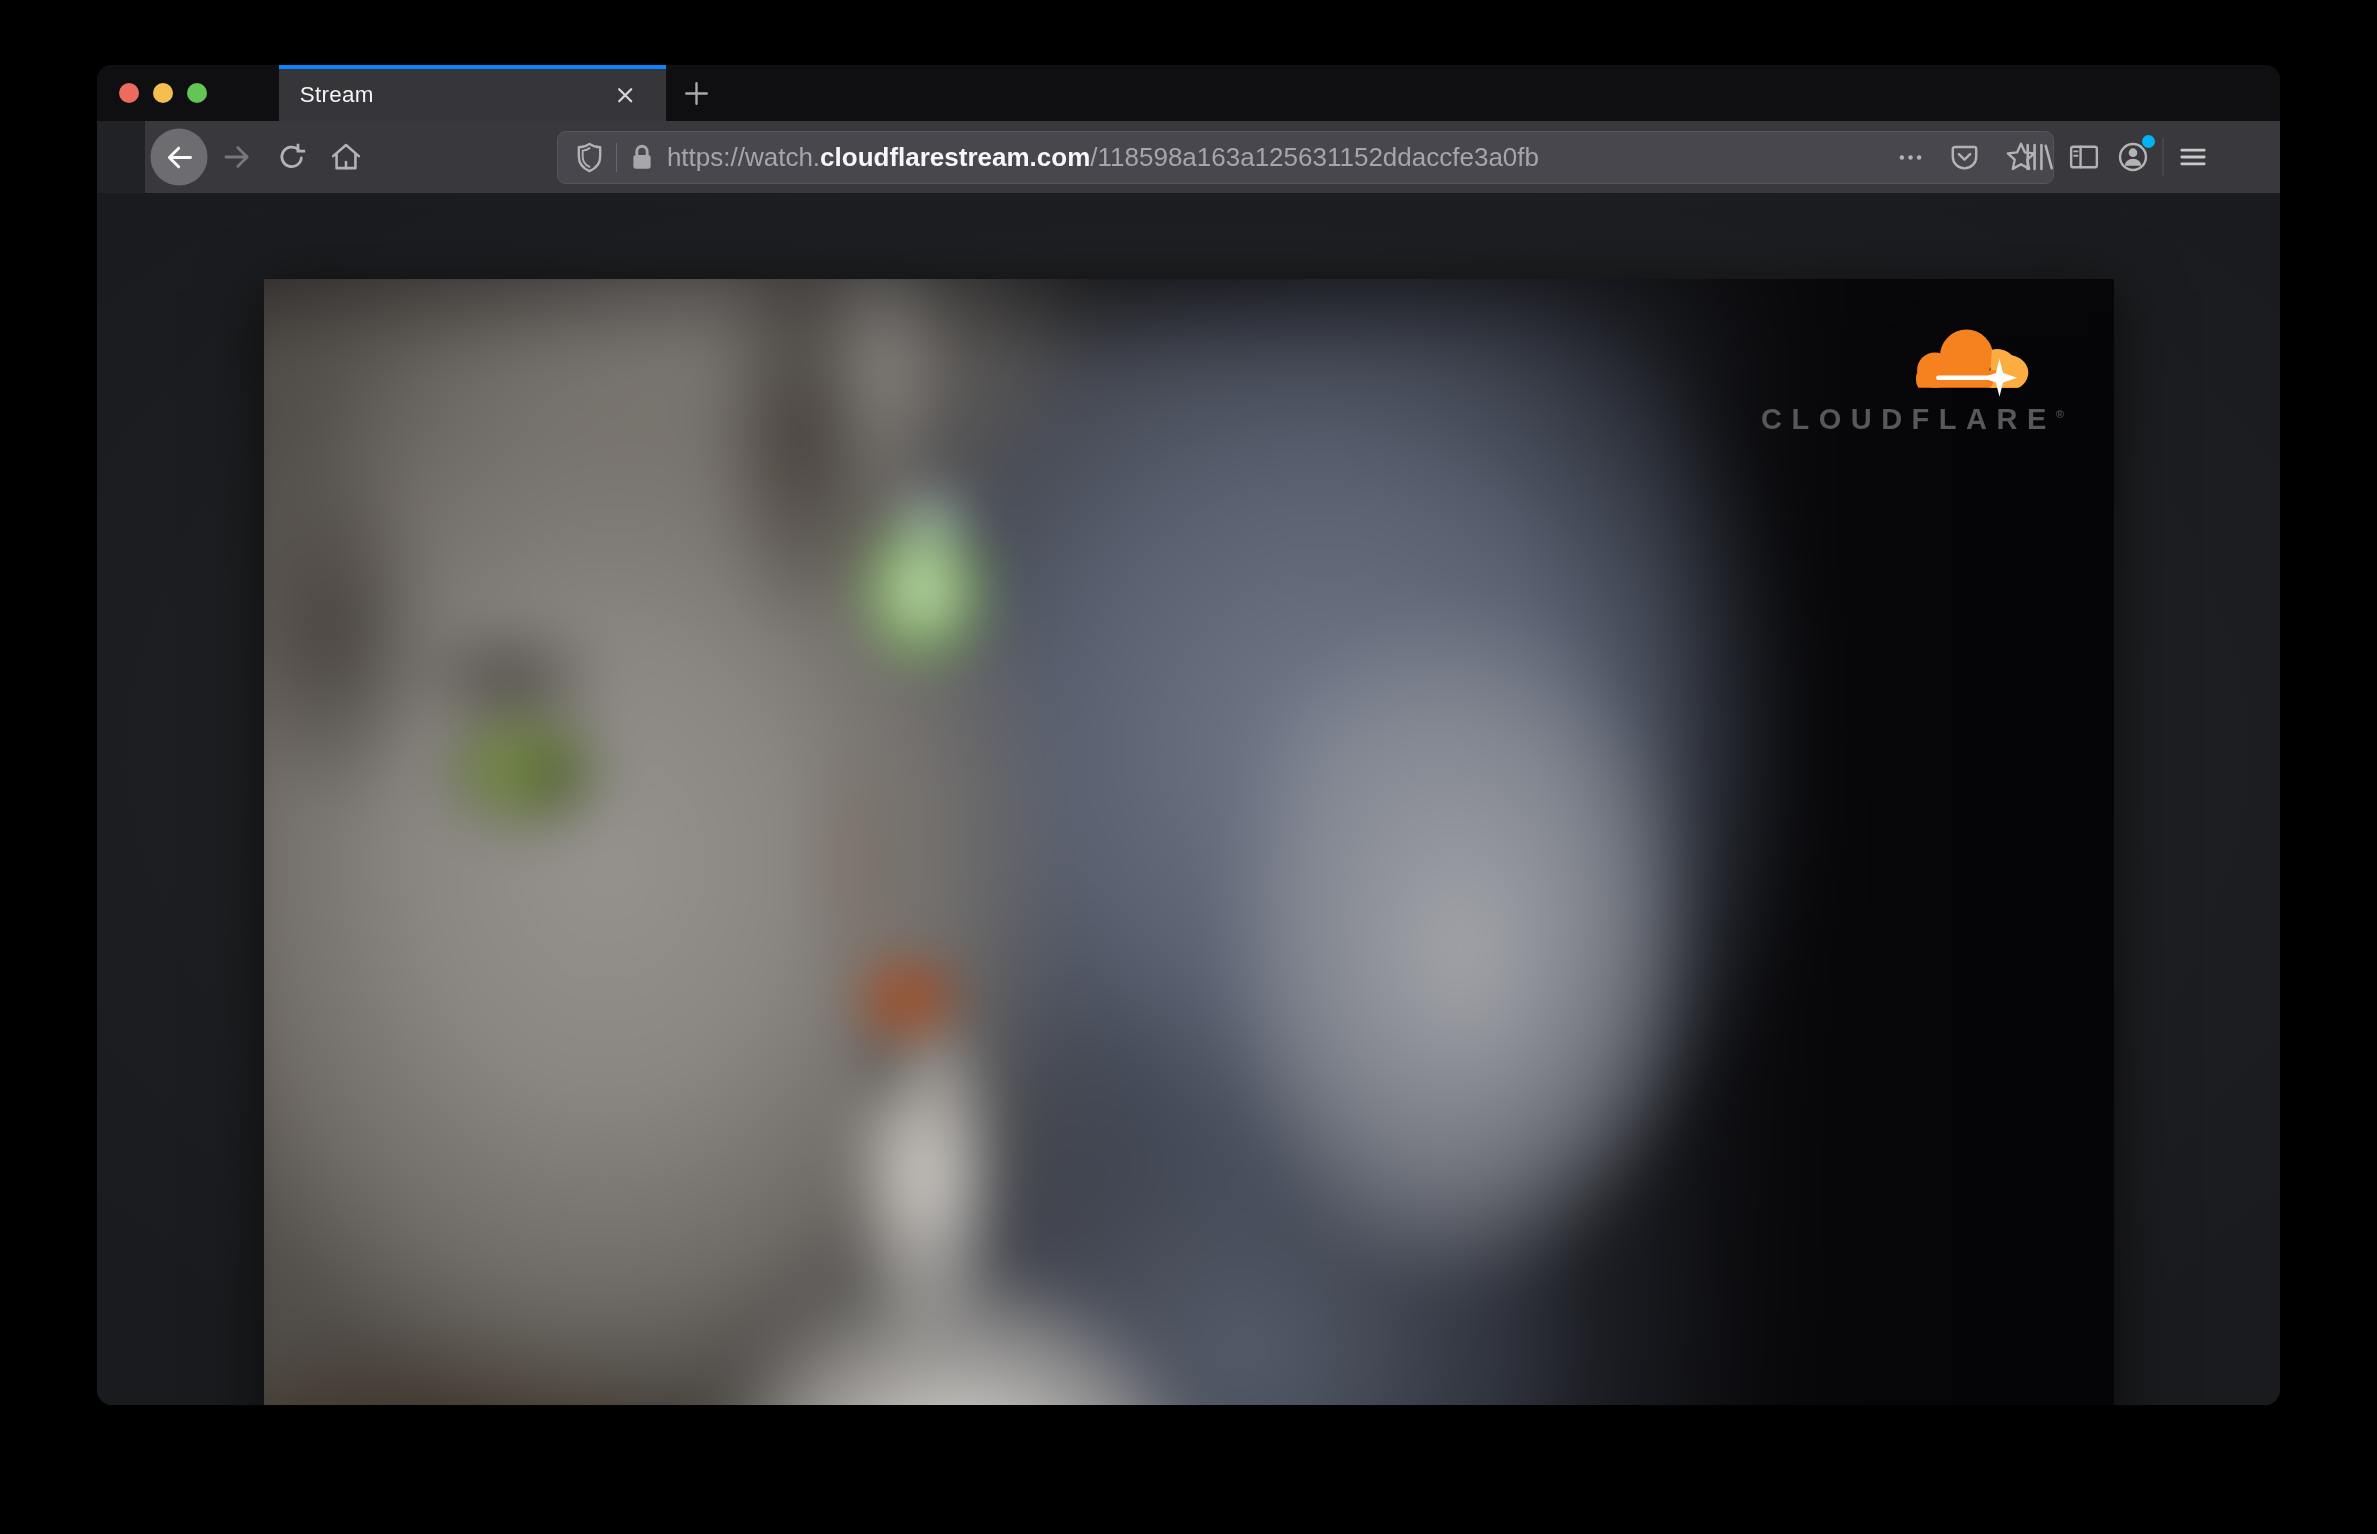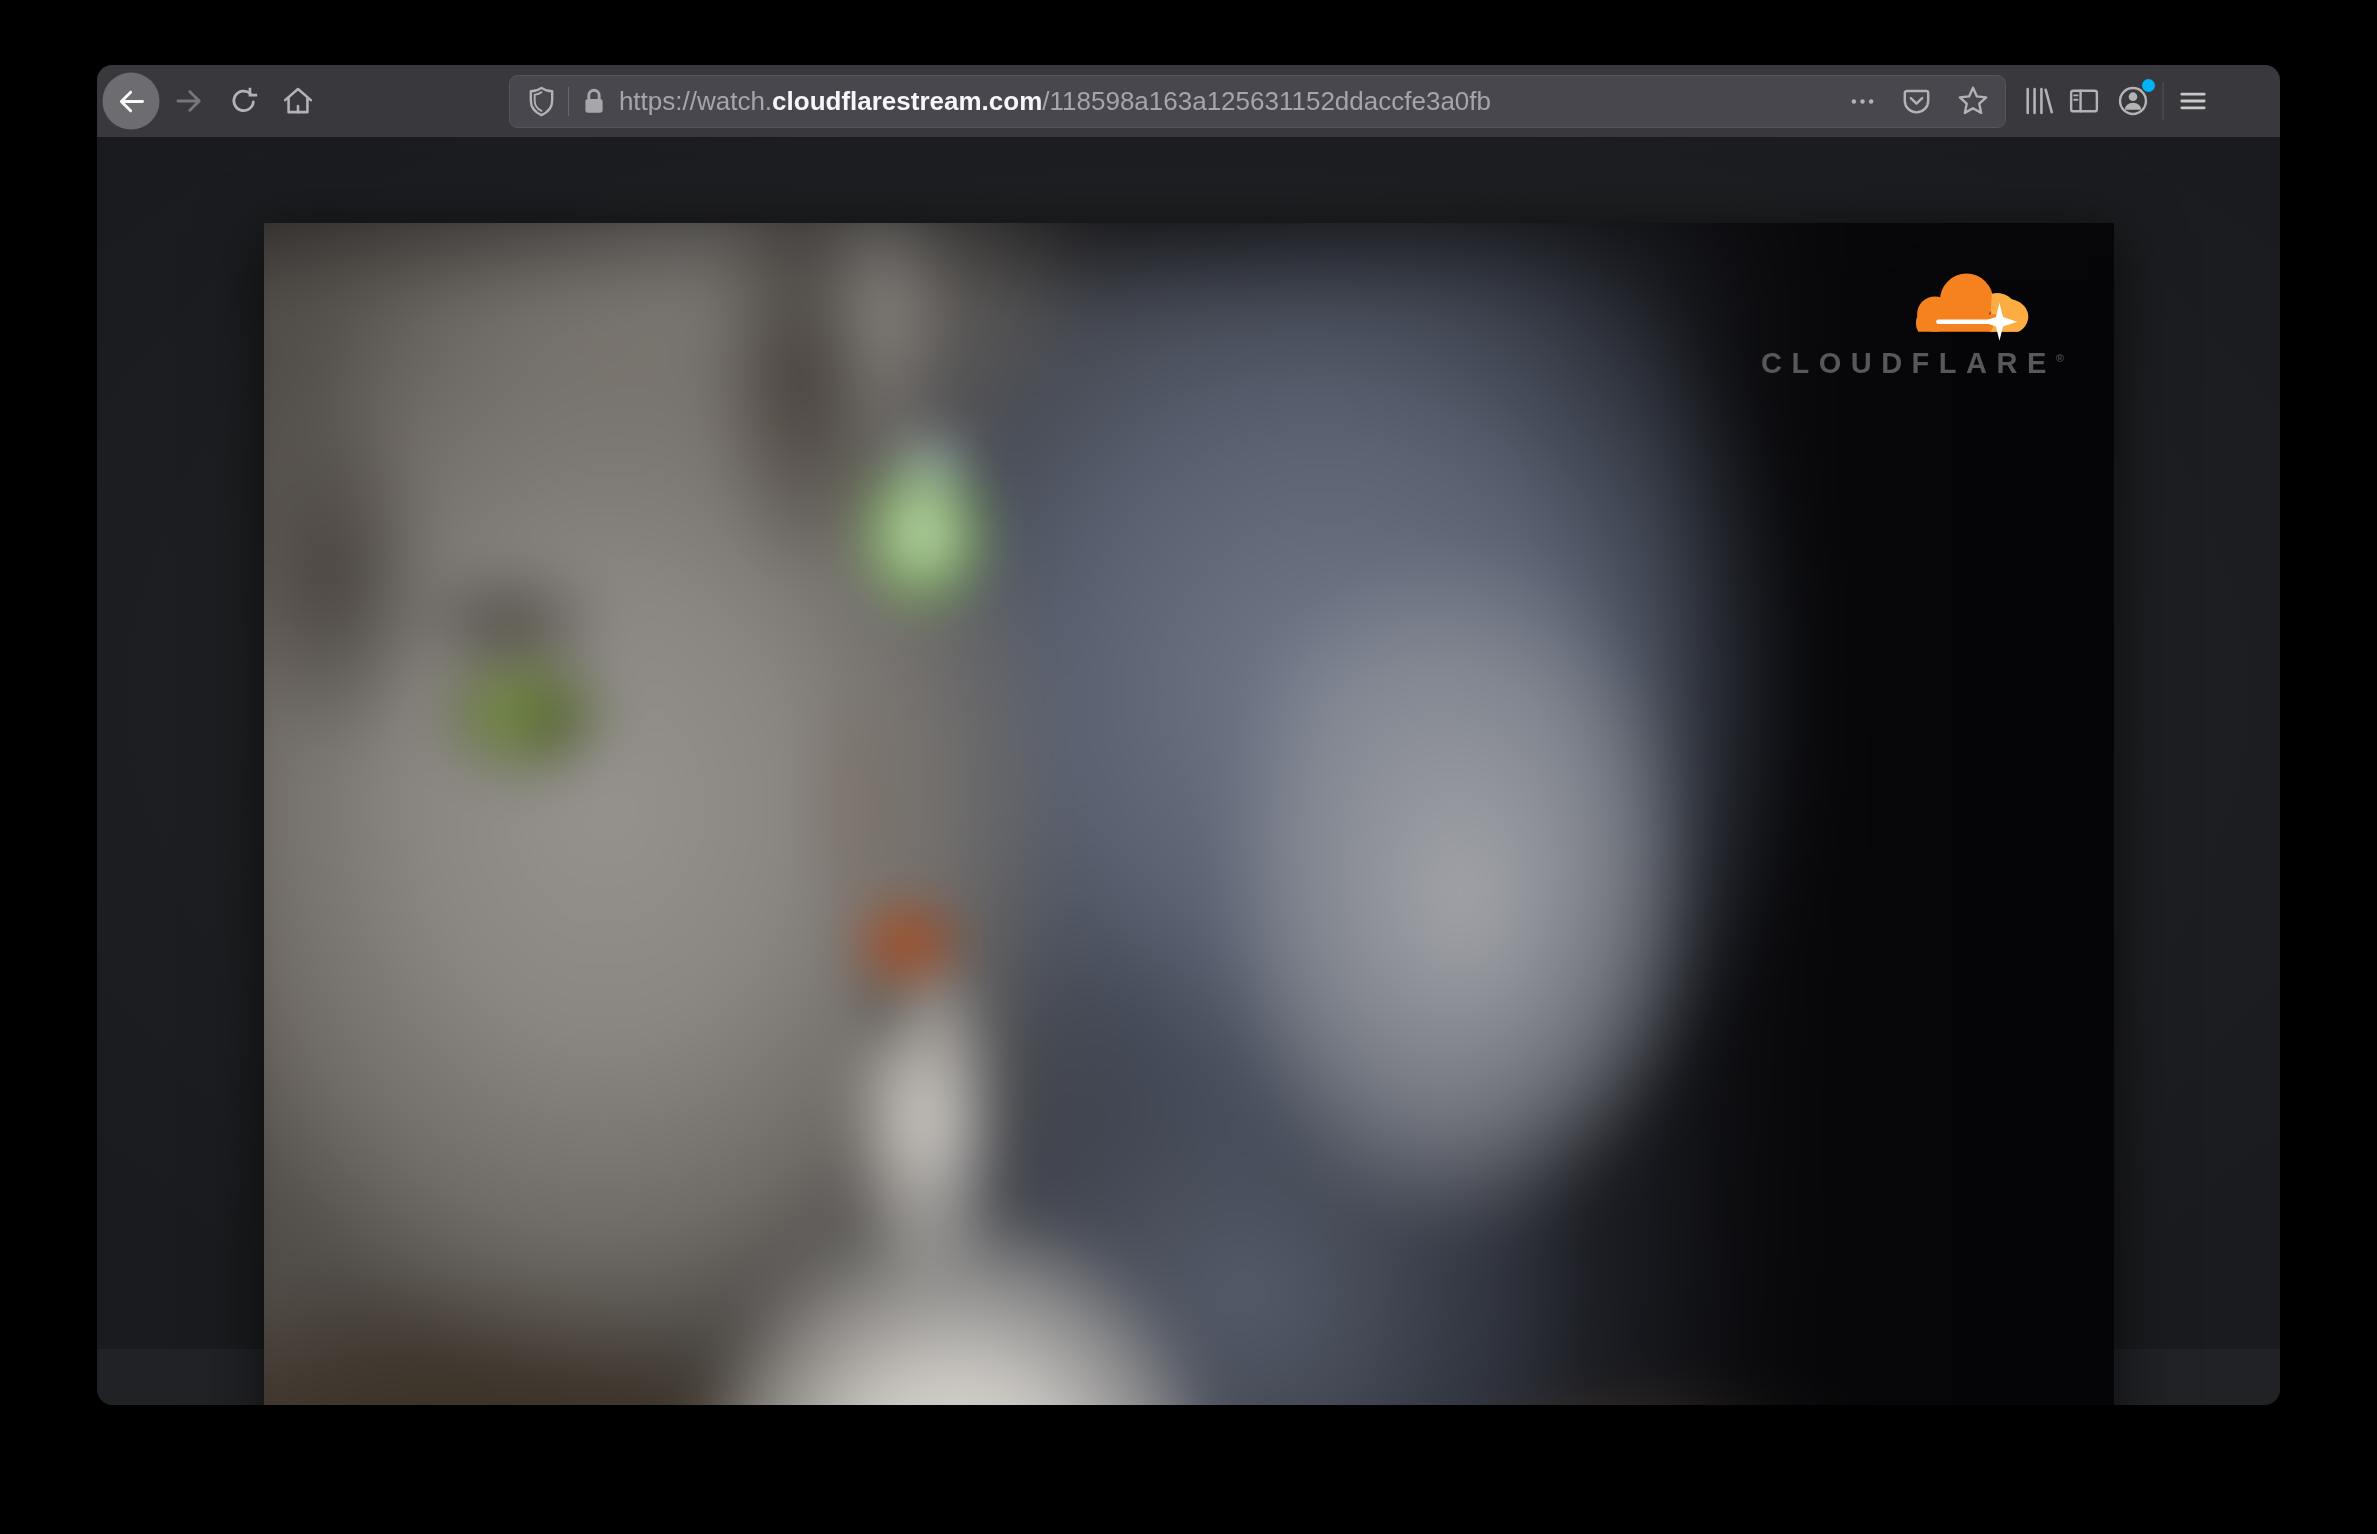--- a/index.html
+++ b/index.html
@@ -40,21 +40,21 @@
   .tab-title {
     color:#f4f4f5; font-size:22.4px; letter-spacing:0.3px;
     flex:1; white-space:nowrap; overflow:hidden;
   }
   .tab-close { width:29px; height:29px; display:flex; align-items:center; justify-content:center; border-radius:4.3px; }
   .new-tab-btn {
     width:60px; display:flex; align-items:center; justify-content:center; flex:none;
   }
   
   .nav-bar {
-    position:relative; height:72px; background:#38383d;
+    position:relative; height:72px; background:#38383d;margin-left:48px;
   }
   .nav-btn { position:absolute; top:50%; transform:translate(-50%,-50%); display:flex; align-items:center; justify-content:center; }
   .back-btn {
     left:34px; width:57px; height:57px; border-radius:50%;
     background:#6c6c71;
   }
   .fwd-btn    { left:92px; }
   .reload-btn { left:147px; }
   .home-btn   { left:201px; }
   .url-bar {
@@ -163,20 +163,42 @@
   
   .ic { stroke:#b3b3b6; stroke-width:2.6; fill:none; stroke-linecap:round; stroke-linejoin:round; }
   .ic-dim { stroke:#76767b; }
   .ic-white { stroke:#fbfbfc; stroke-width:3.4; }
 </style>
 </head>
 <body>
 
 <div class="browser-window">
 
+  <div class="tab-bar">
+    <div class="traffic-lights">
+      <div class="traffic red"></div>
+      <div class="traffic yellow"></div>
+      <div class="traffic green"></div>
+    </div>
+
+    <div class="tab">
+      <span class="tab-title">Stream</span>
+      <span class="tab-close">
+        <svg width="22.4" height="22.4" viewBox="0 0 26 26">
+          <path d="M6 6 L20 20 M20 6 L6 20" stroke="#d7d7d9" stroke-width="2.6" stroke-linecap="round"></path>
+        </svg>
+      </span>
+    </div>
+
+    <div class="new-tab-btn">
+      <svg width="29" height="29" viewBox="0 0 34 34">
+        <path d="M17 5 V29 M5 17 H29" stroke="#a9a9ad" stroke-width="2.8" stroke-linecap="round"></path>
+      </svg>
+    </div>
+  </div>
 
   <div class="nav-bar">
 
     <div class="nav-btn back-btn">
       <svg width="34" height="34" viewBox="0 0 40 40">
         <path class="ic ic-white" d="M19 9 L8 20 L19 31 M9 20 H33"></path>
       </svg>
     </div>
 
     <div class="nav-btn fwd-btn">

